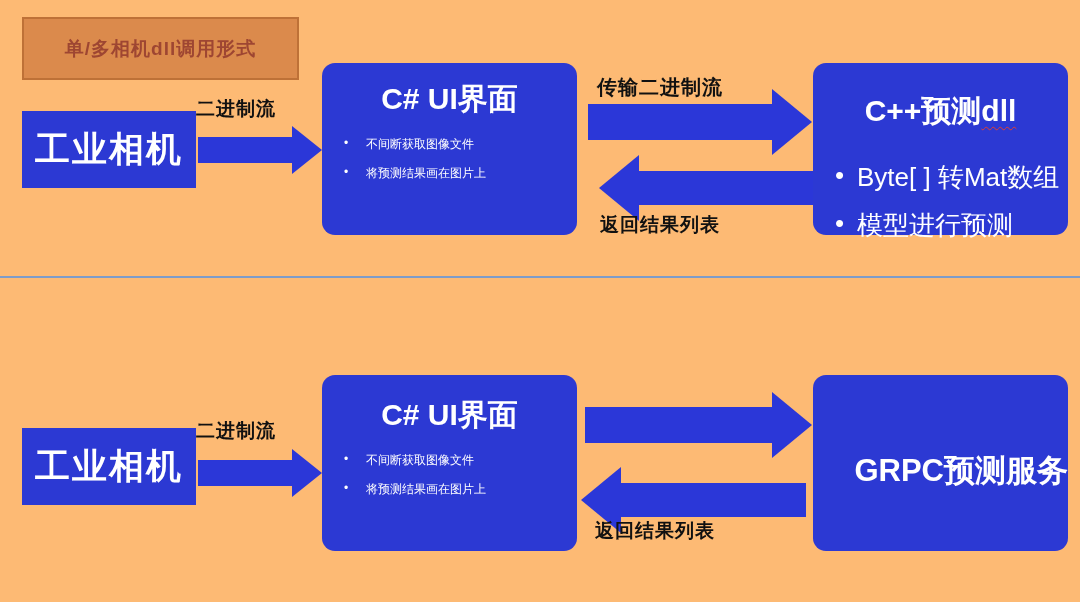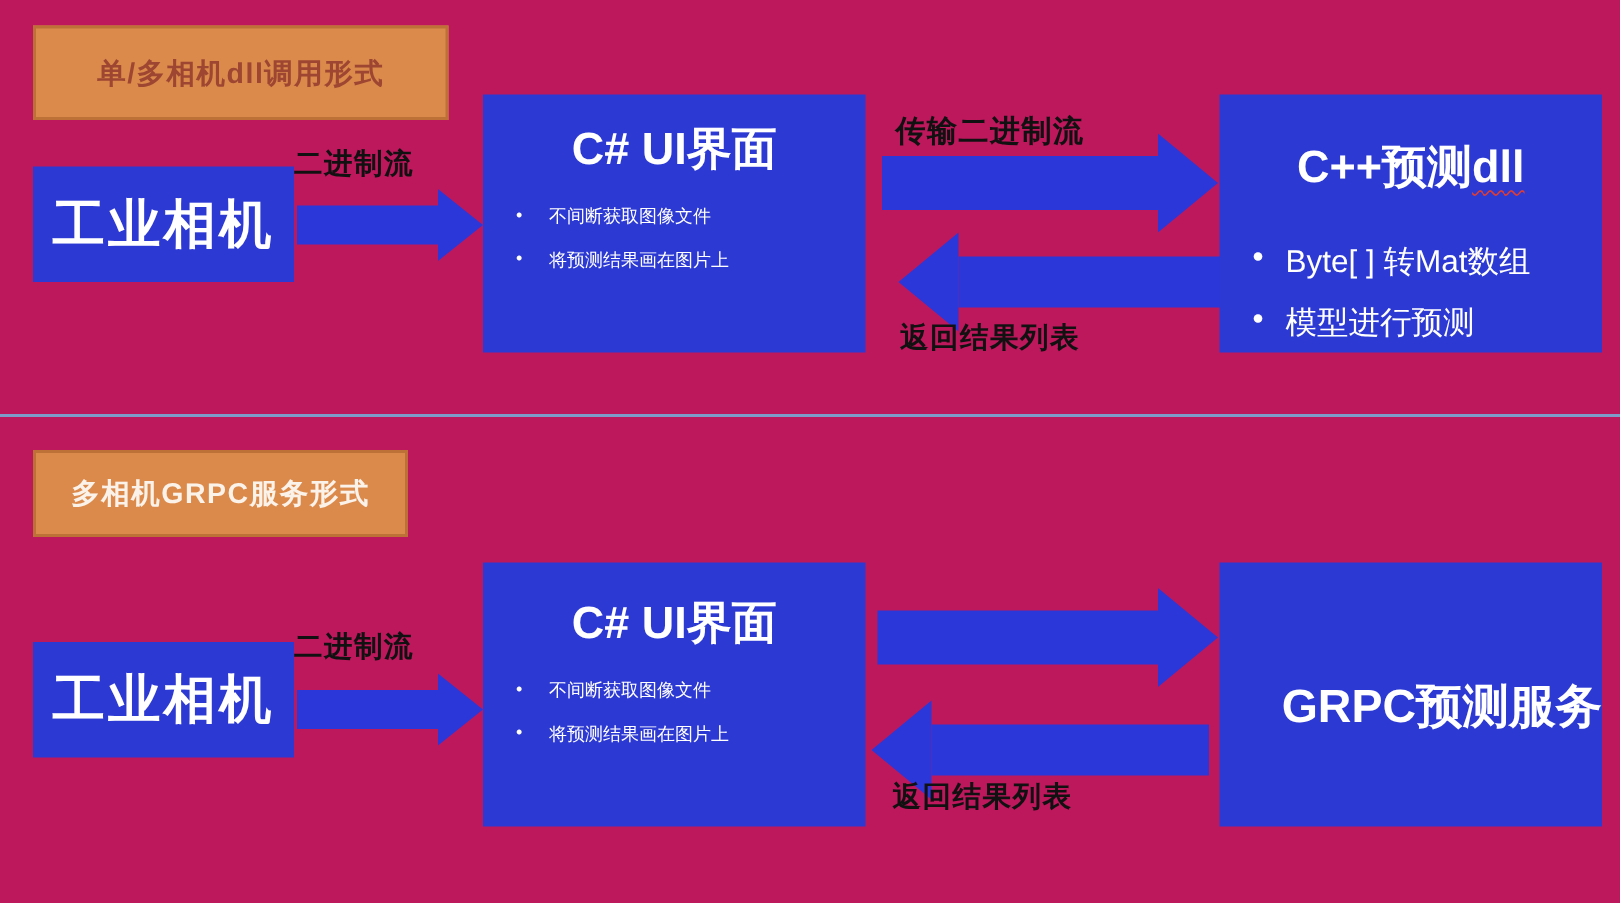--- a/index.html
+++ b/index.html
@@ -1,48 +1,48 @@
 <!DOCTYPE html>
 <html><head>
 <meta charset="utf-8">
 <style>
   * { margin:0; padding:0; box-sizing:border-box; }
   html,body { background:#ffffff; }
   .canvas {
-    position:relative; width:1080px; height:602px; background:#be185d;
+    position:relative; width:1080px; height:602px; background:#fdba74;
     font-family:"Liberation Sans","DejaVu Sans",sans-serif; overflow:hidden;
   }
   .abs { position:absolute; }
   .tag {
     background:#DB8A4C; border:2px solid #BE7137;
     display:flex; align-items:center; justify-content:center;
     font-size:19px; font-weight:600; letter-spacing:1px;
   }
   .tag-top { left:22px; top:17px; width:277px; height:63px; color:#9E4632; }
   .tag-bottom { left:22px; top:300px; width:250px; height:58px; color:#FBF3EA; }
   .bluebox { background:#2C39D3; color:#ffffff;text-align:center; }
   .camera {
     width:174px; height:77px; display:flex; align-items:center; justify-content:center;
     font-size:35px; font-weight:800; letter-spacing:2px;
   }
   .camera-top { left:22px; top:111px; }
   .camera-bottom { left:22px; top:428px; }
-  .panel { width:255px; height:172px; padding-top:16px; text-align:center; }
+  .panel { width:255px; height:172px; padding-top:16px; text-align:center;border-radius:13px; }
   .panel-tall { height:176px; }
   .panel .ptitle { font-size:30px; font-weight:800; margin-bottom:16px; }
   .ui-top { left:322px; top:63px; }
   .ui-bottom { left:322px; top:375px; padding-top:20px; }
   .cpp-box { left:813px; top:63px; padding-top:28px; }
   .grpc-box { left:813px; top:375px; display:flex; align-items:center; justify-content:flex-end; }
   .grpc-box .ptitle { margin:0; font-size:31px; }
   .wavy { text-decoration:underline wavy #E03C31; text-decoration-thickness:1px; text-underline-offset:5px; }
   .bullets { list-style:none; text-align:left; padding-left:20px; }
   .bullets li { position:relative; padding-left:24px; font-size:12px; font-weight:500; margin-bottom:12px; }
   .bullets li::before { content:"\2022"; position:absolute; left:2px; top:0; }
-  .cpp-box .bullets li { font-size:21px; margin-bottom:13px; }
+  .cpp-box .bullets li { font-size:26px; margin-bottom:13px; }
   .lbl {
     color:#111111; font-size:20px; font-weight:600; text-align:left; letter-spacing:1px;
   }
   .arrow { display:flex; align-items:center; }
   .shaft { background:#2B37D8; }
   .head-r { width:0; height:0; border-style:solid; border-color:transparent; border-left-color:#2B37D8; }
   .head-l { width:0; height:0; border-style:solid; border-color:transparent; border-right-color:#2B37D8; }
   .sm .shaft { width:94px; height:26px; }
   .sm .head-r { border-top-width:24px; border-bottom-width:24px; border-left-width:30px; }
   .lg .shaft { width:184px; height:36px; }
@@ -92,21 +92,20 @@
   <div class="abs bluebox panel cpp-box">
     <div class="ptitle"><span>C++预测</span><span class="wavy">dll</span></div>
     <ul class="bullets" style="margin-top:28px;">
       <li>Byte[ ] 转Mat数组</li>
       <li>模型进行预测</li>
     </ul>
   </div>
 
   <div class="abs divider"></div>
 
-  <div class="abs tag tag-bottom">多相机GRPC服务形式</div>
 
   <div class="abs bluebox camera camera-bottom">工业相机</div>
 
   <div class="abs lbl" style="left:196px; top:418px; width:110px; font-size:19px;">二进制流</div>
 
   <div class="abs arrow sm" style="left:198px; top:449px;">
     <div class="shaft"></div>
     <div class="head-r"></div>
   </div>
 

